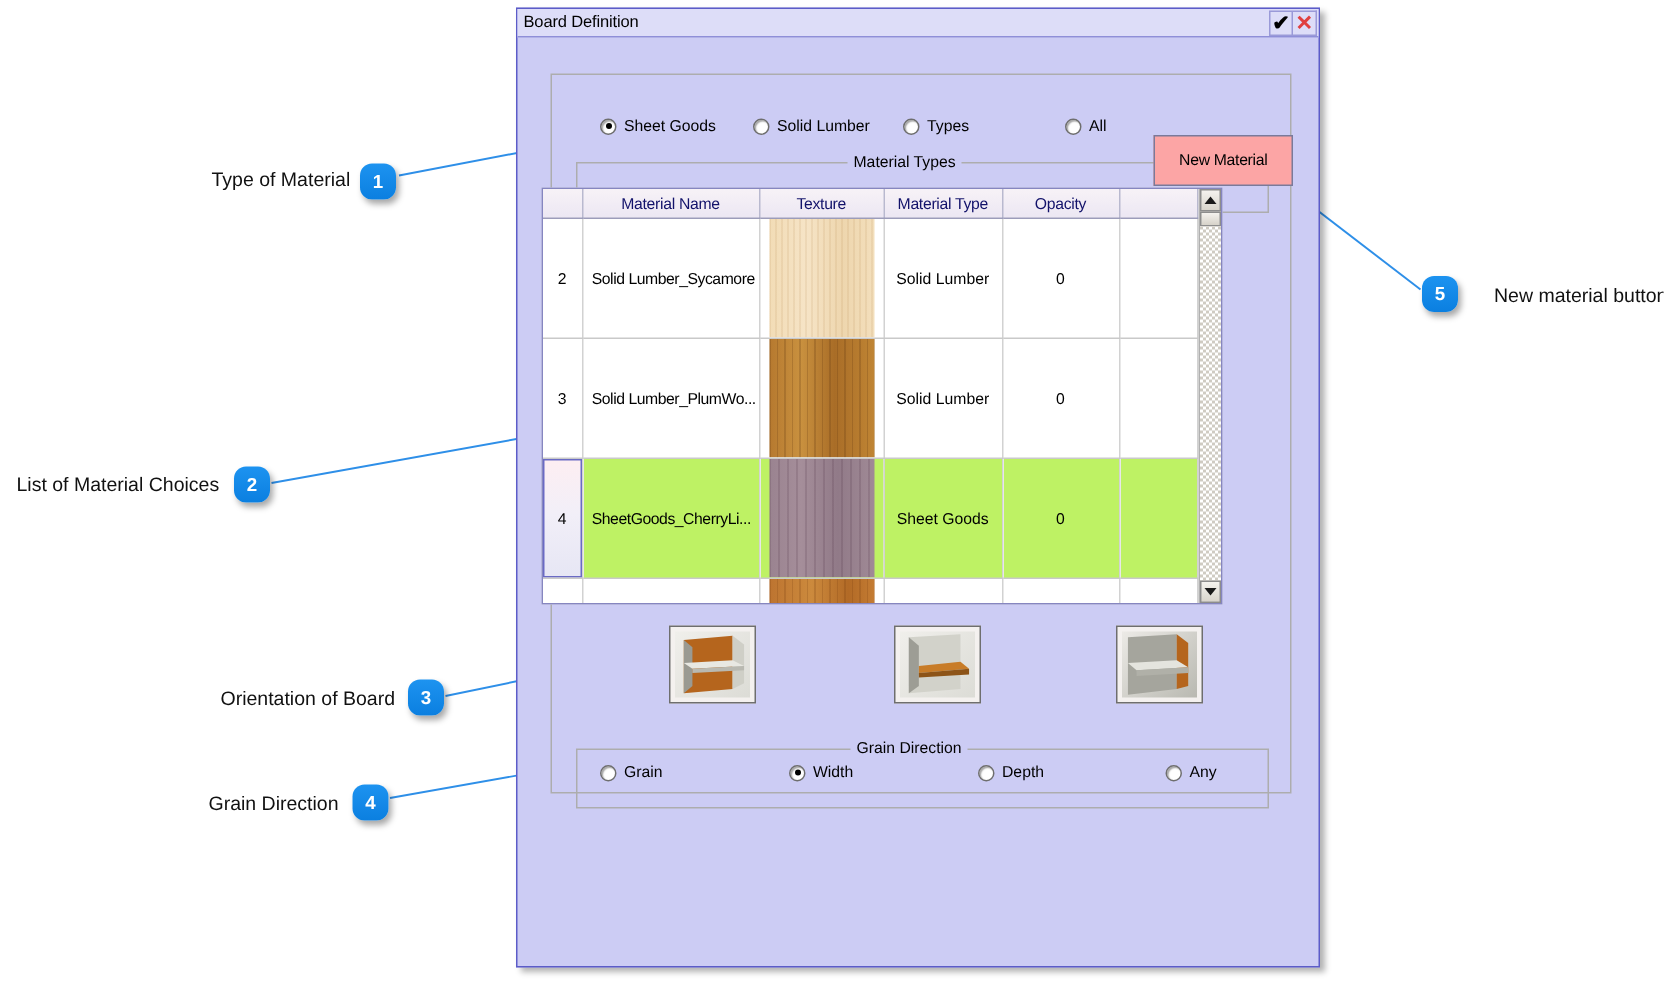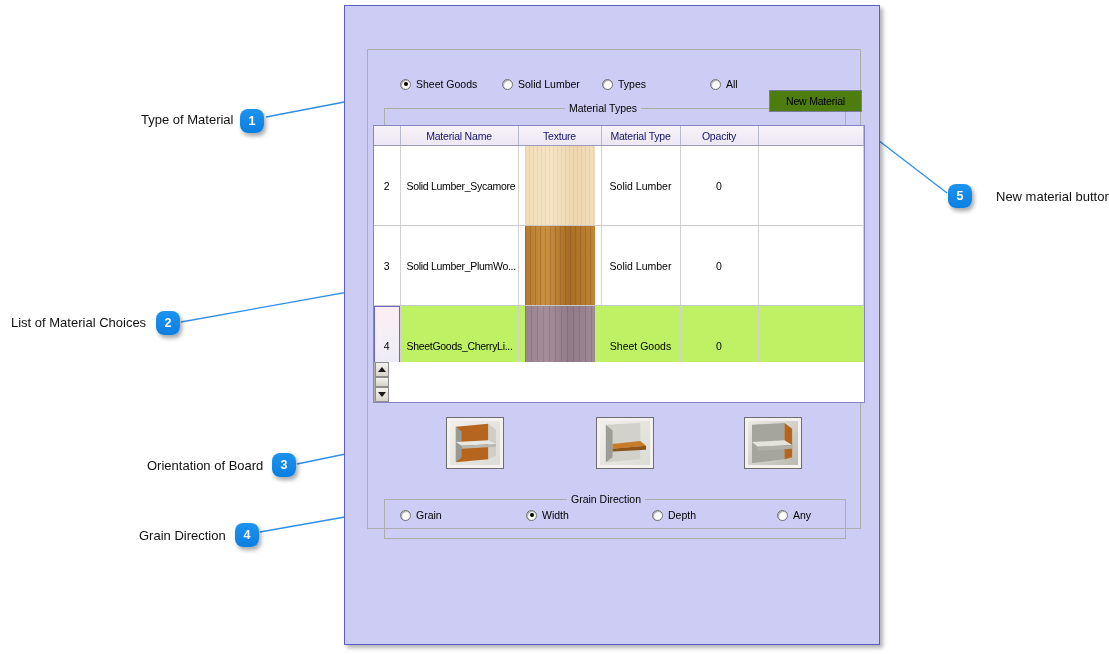--- a/index.html
+++ b/index.html
@@ -119,46 +119,45 @@
     border-radius: 50%;
     background: #000;
   }
 
   
   #new-material-btn {
     position: absolute;
     left: 424px;
     top: 84px;
     width: 93px;
-    height: 22px;
-    background: #4d7c0f;
+    height: 34px;
+    background: #fca5a5;
     border: 1px solid #7a7a9a;
     box-sizing: border-box;
     font-size: 10.5px;
     color: #000;
     display: flex;
     align-items: center;
     justify-content: center;
     letter-spacing: -0.2px;
     cursor: pointer;
   }
 
   
   #table-wrap {
     position: absolute;
-    left: 28px;
+    left: 16px;
     top: 119px;
-    width: 492px;
+    width: 454px;
     height: 278px;
     border: 1px solid #8686c0;
     box-sizing: border-box;
     background: #ffffff;
     display: flex;
     overflow: hidden;
-    flex-direction: column;
   }
   #table-scrollarea {
     flex: 1;
     overflow: hidden;
     position: relative;
   }
   table.grid {
     border-collapse: collapse;
     table-layout: fixed;
     width: 100%;
@@ -325,20 +324,27 @@
 <svg id="leaders">
   <line x1="266" y1="117" x2="381" y2="95" stroke="#2e8fe8" stroke-width="1.3"></line>
   <line x1="181" y1="322" x2="432" y2="277" stroke="#2e8fe8" stroke-width="1.3"></line>
   <line x1="297" y1="464" x2="428" y2="437" stroke="#2e8fe8" stroke-width="1.3"></line>
   <line x1="260" y1="532" x2="390" y2="509" stroke="#2e8fe8" stroke-width="1.3"></line>
   <line x1="947" y1="193" x2="831" y2="104" stroke="#2e8fe8" stroke-width="1.3"></line>
 </svg>
 
 <div id="dialog">
 
+  <div id="titlebar">
+    <span id="title-text">Board Definition</span>
+    <div class="tb-btns">
+      <div class="tb-btn tb-ok">✔</div>
+      <div class="tb-btn tb-x">✕</div>
+    </div>
+  </div>
 
   <div class="groupbox" id="outer-panel">
 
     <div class="groupbox" id="mat-types-box">
       <span class="gb-legend" id="mat-types-legend">Material Types</span>
     </div>
 
     <div class="radio-row" style="left:32px; top:28px;">
       <span class="radio checked"></span>
       <span>Sheet Goods</span>

